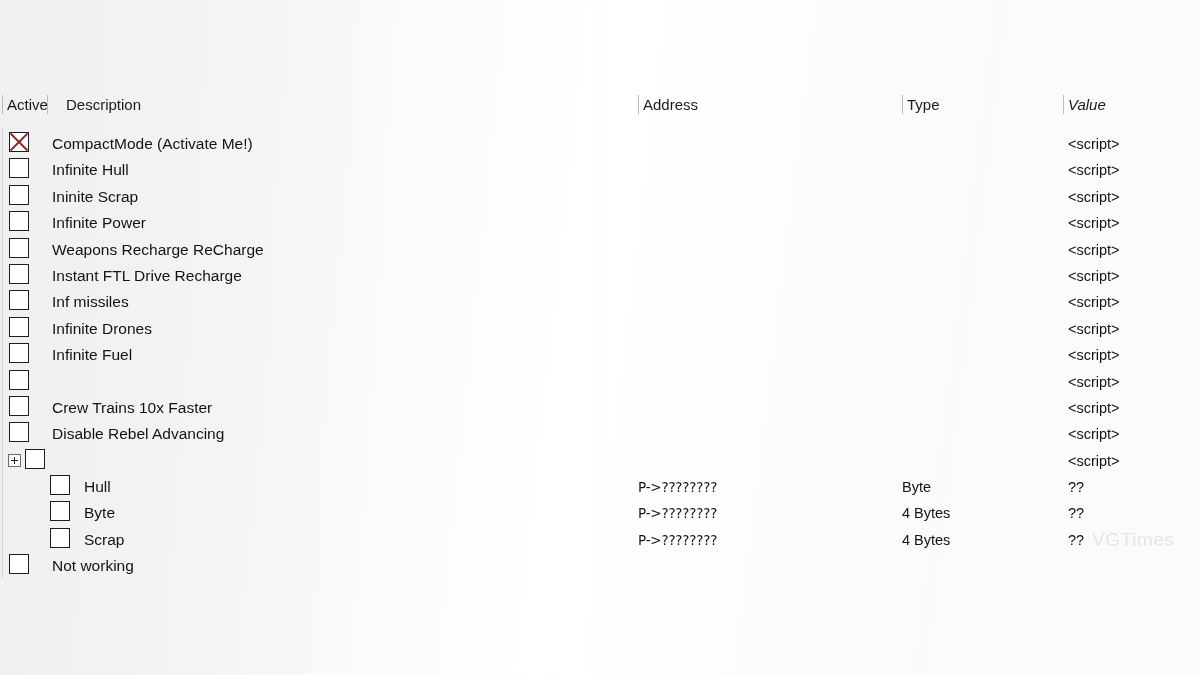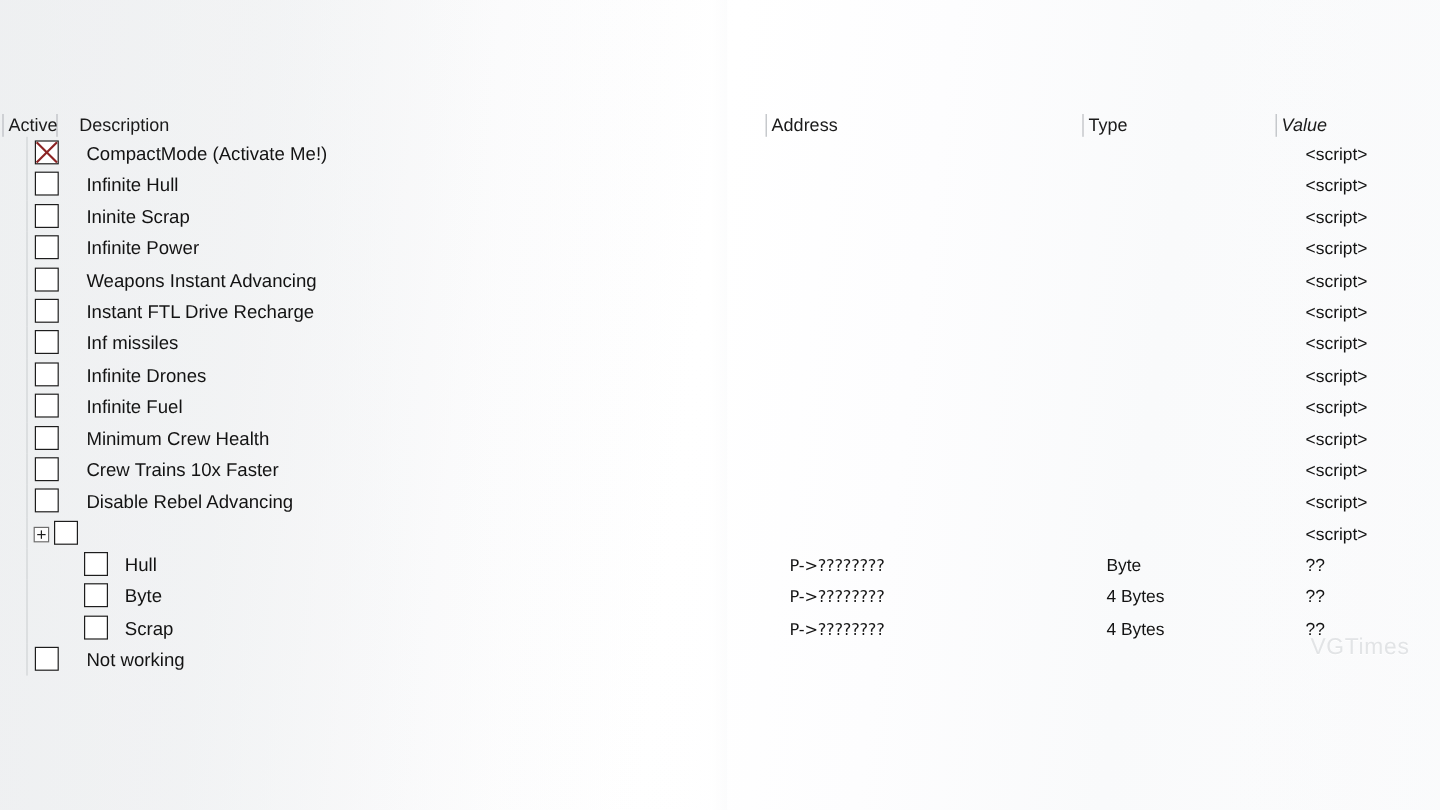--- a/index.html
+++ b/index.html
@@ -77,22 +77,21 @@
 
   .hsep.s1 { left: 2px; }
   .hsep.s2 { left: 47px; }
   .hsep.s3 { left: 638px; }
   .hsep.s4 { left: 902px; }
   .hsep.s5 { left: 1063px; }
 
   
   #rows {
     position: relative;
-    margin-top: 0;
-    padding-left: 20px;
+    margin-top: 15px;
   }
   .row {
     position: relative;
     height: 26.4px;
   }
   .gutter {
     position: absolute;
     left: 2px;
     top: -2px;
     width: 1px;
@@ -236,21 +235,21 @@
           <div class="gutter"></div>
           <div class="cbox lvl0"></div>
           <div class="cell c-desc">Infinite Power</div>
           <div class="cell c-addr"></div>
           <div class="cell c-type"></div>
           <div class="cell c-value">&lt;script&gt;</div>
         </div>
         <div class="row">
           <div class="gutter"></div>
           <div class="cbox lvl0"></div>
-          <div class="cell c-desc">Weapons Instant Advancing</div>
+          <div class="cell c-desc">Weapons Recharge ReCharge</div>
           <div class="cell c-addr"></div>
           <div class="cell c-type"></div>
           <div class="cell c-value">&lt;script&gt;</div>
         </div>
         <div class="row">
           <div class="gutter"></div>
           <div class="cbox lvl0"></div>
           <div class="cell c-desc">Instant FTL Drive Recharge</div>
           <div class="cell c-addr"></div>
           <div class="cell c-type"></div>
@@ -276,21 +275,20 @@
           <div class="gutter"></div>
           <div class="cbox lvl0"></div>
           <div class="cell c-desc">Infinite Fuel</div>
           <div class="cell c-addr"></div>
           <div class="cell c-type"></div>
           <div class="cell c-value">&lt;script&gt;</div>
         </div>
         <div class="row">
           <div class="gutter"></div>
           <div class="cbox lvl0"></div>
-          <div class="cell c-desc">Minimum Crew Health</div>
           <div class="cell c-addr"></div>
           <div class="cell c-type"></div>
           <div class="cell c-value">&lt;script&gt;</div>
         </div>
         <div class="row">
           <div class="gutter"></div>
           <div class="cbox lvl0"></div>
           <div class="cell c-desc">Crew Trains 10x Faster</div>
           <div class="cell c-addr"></div>
           <div class="cell c-type"></div>

